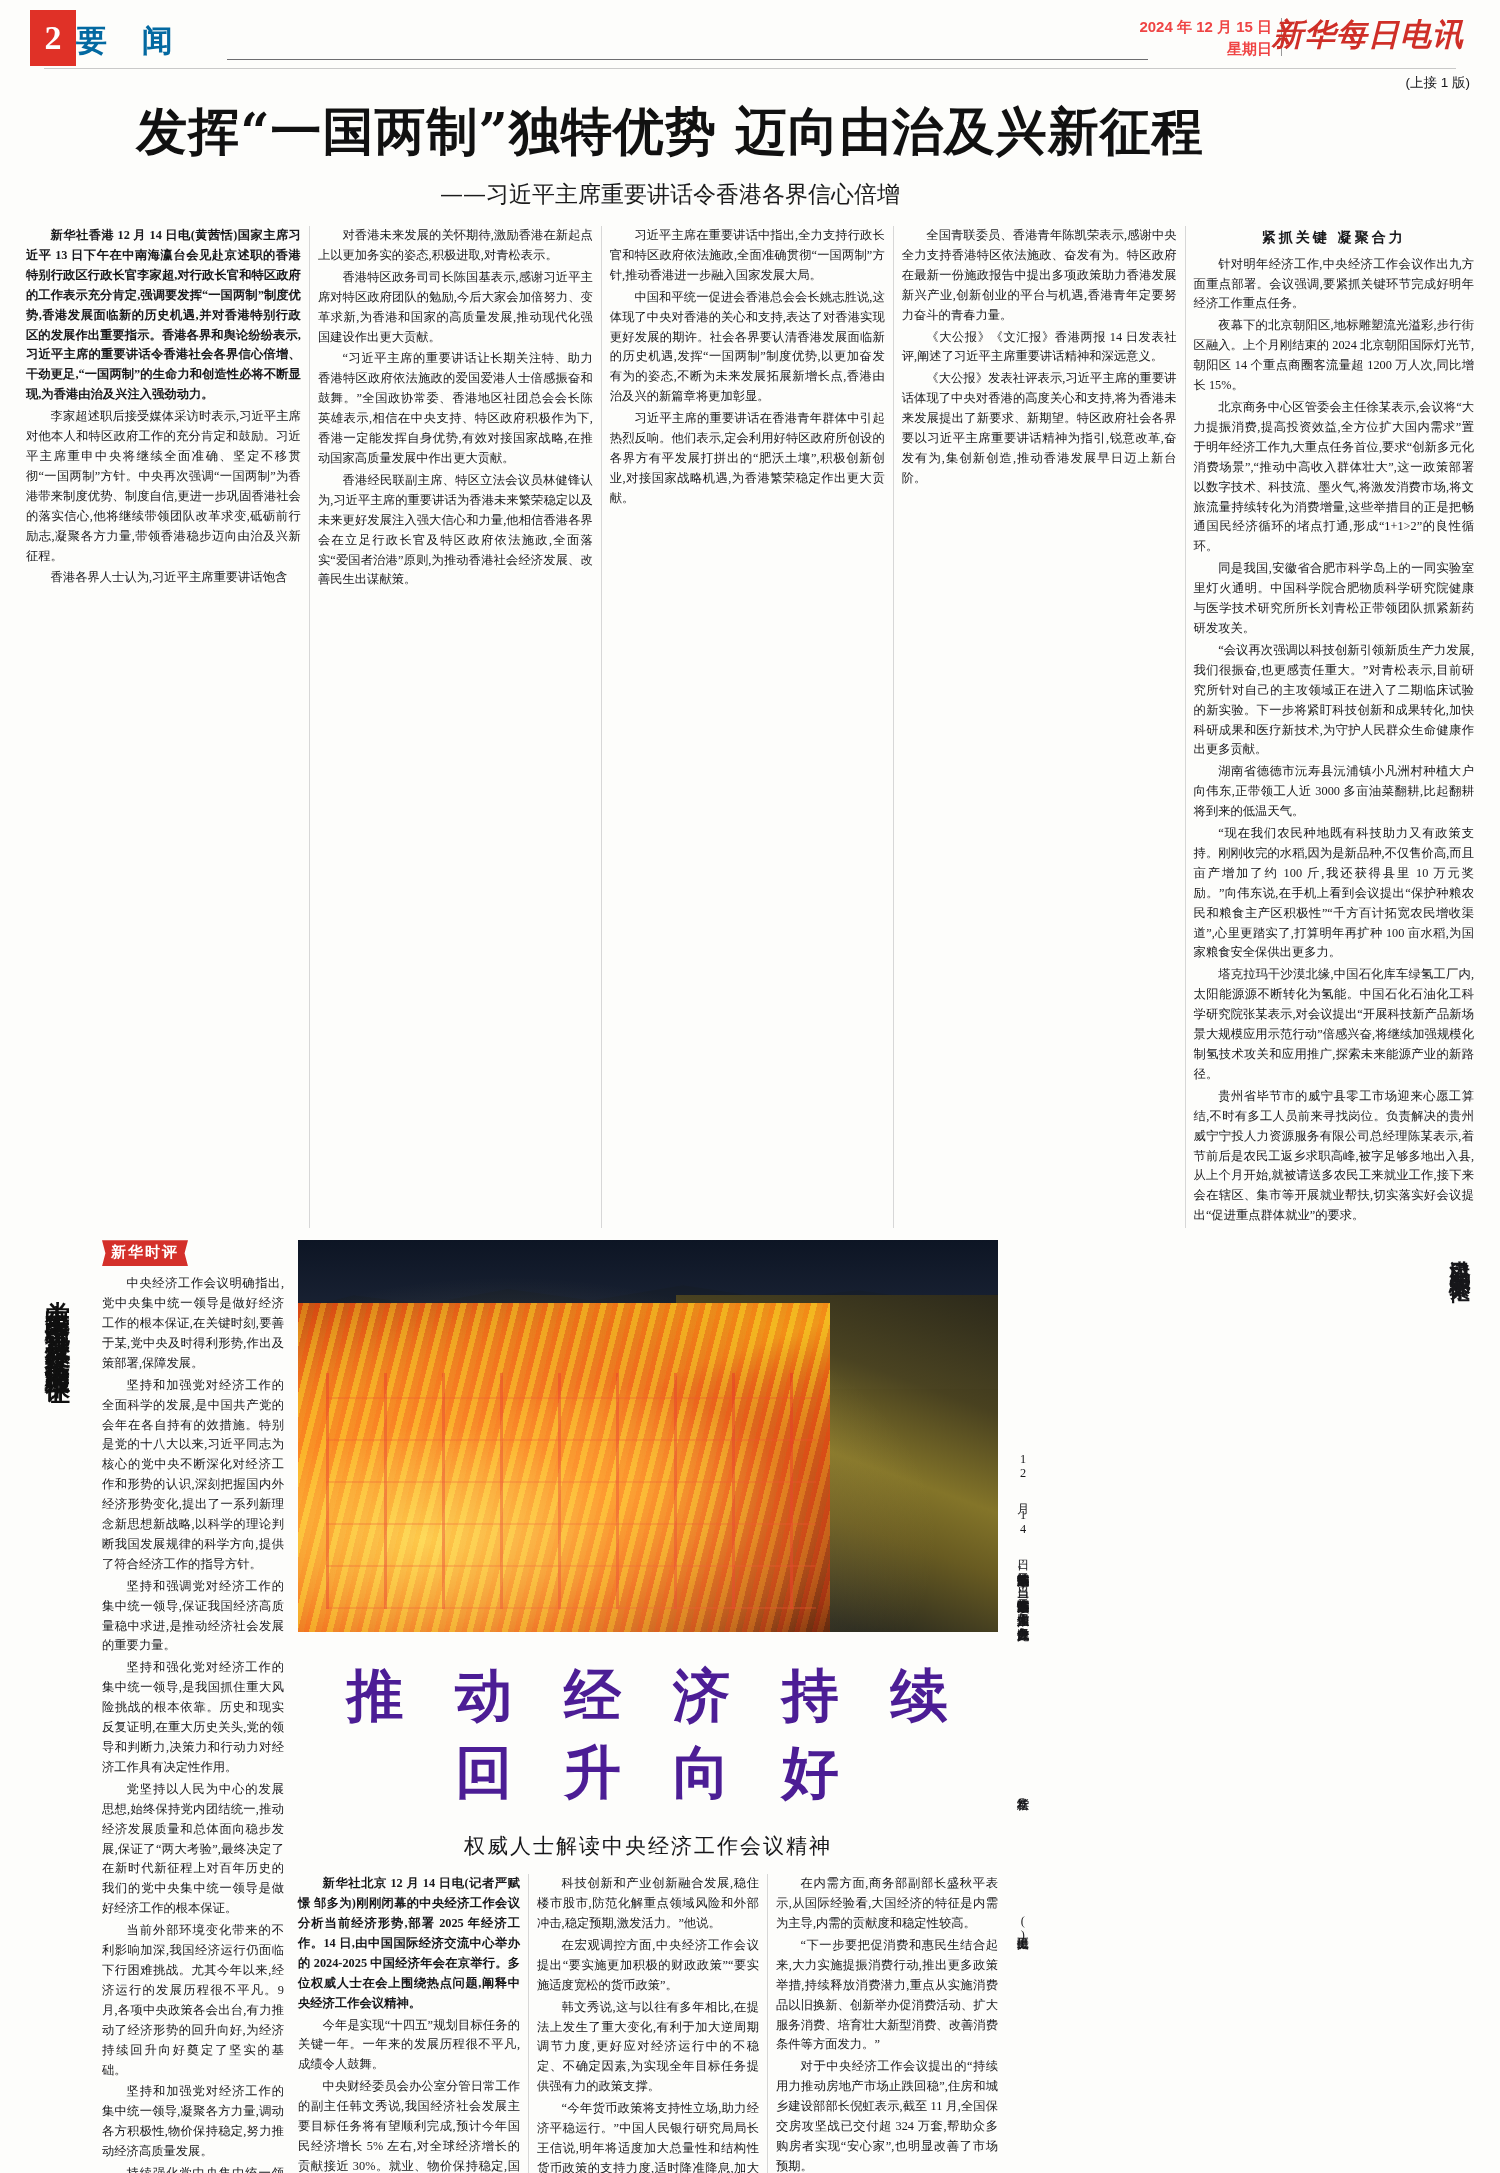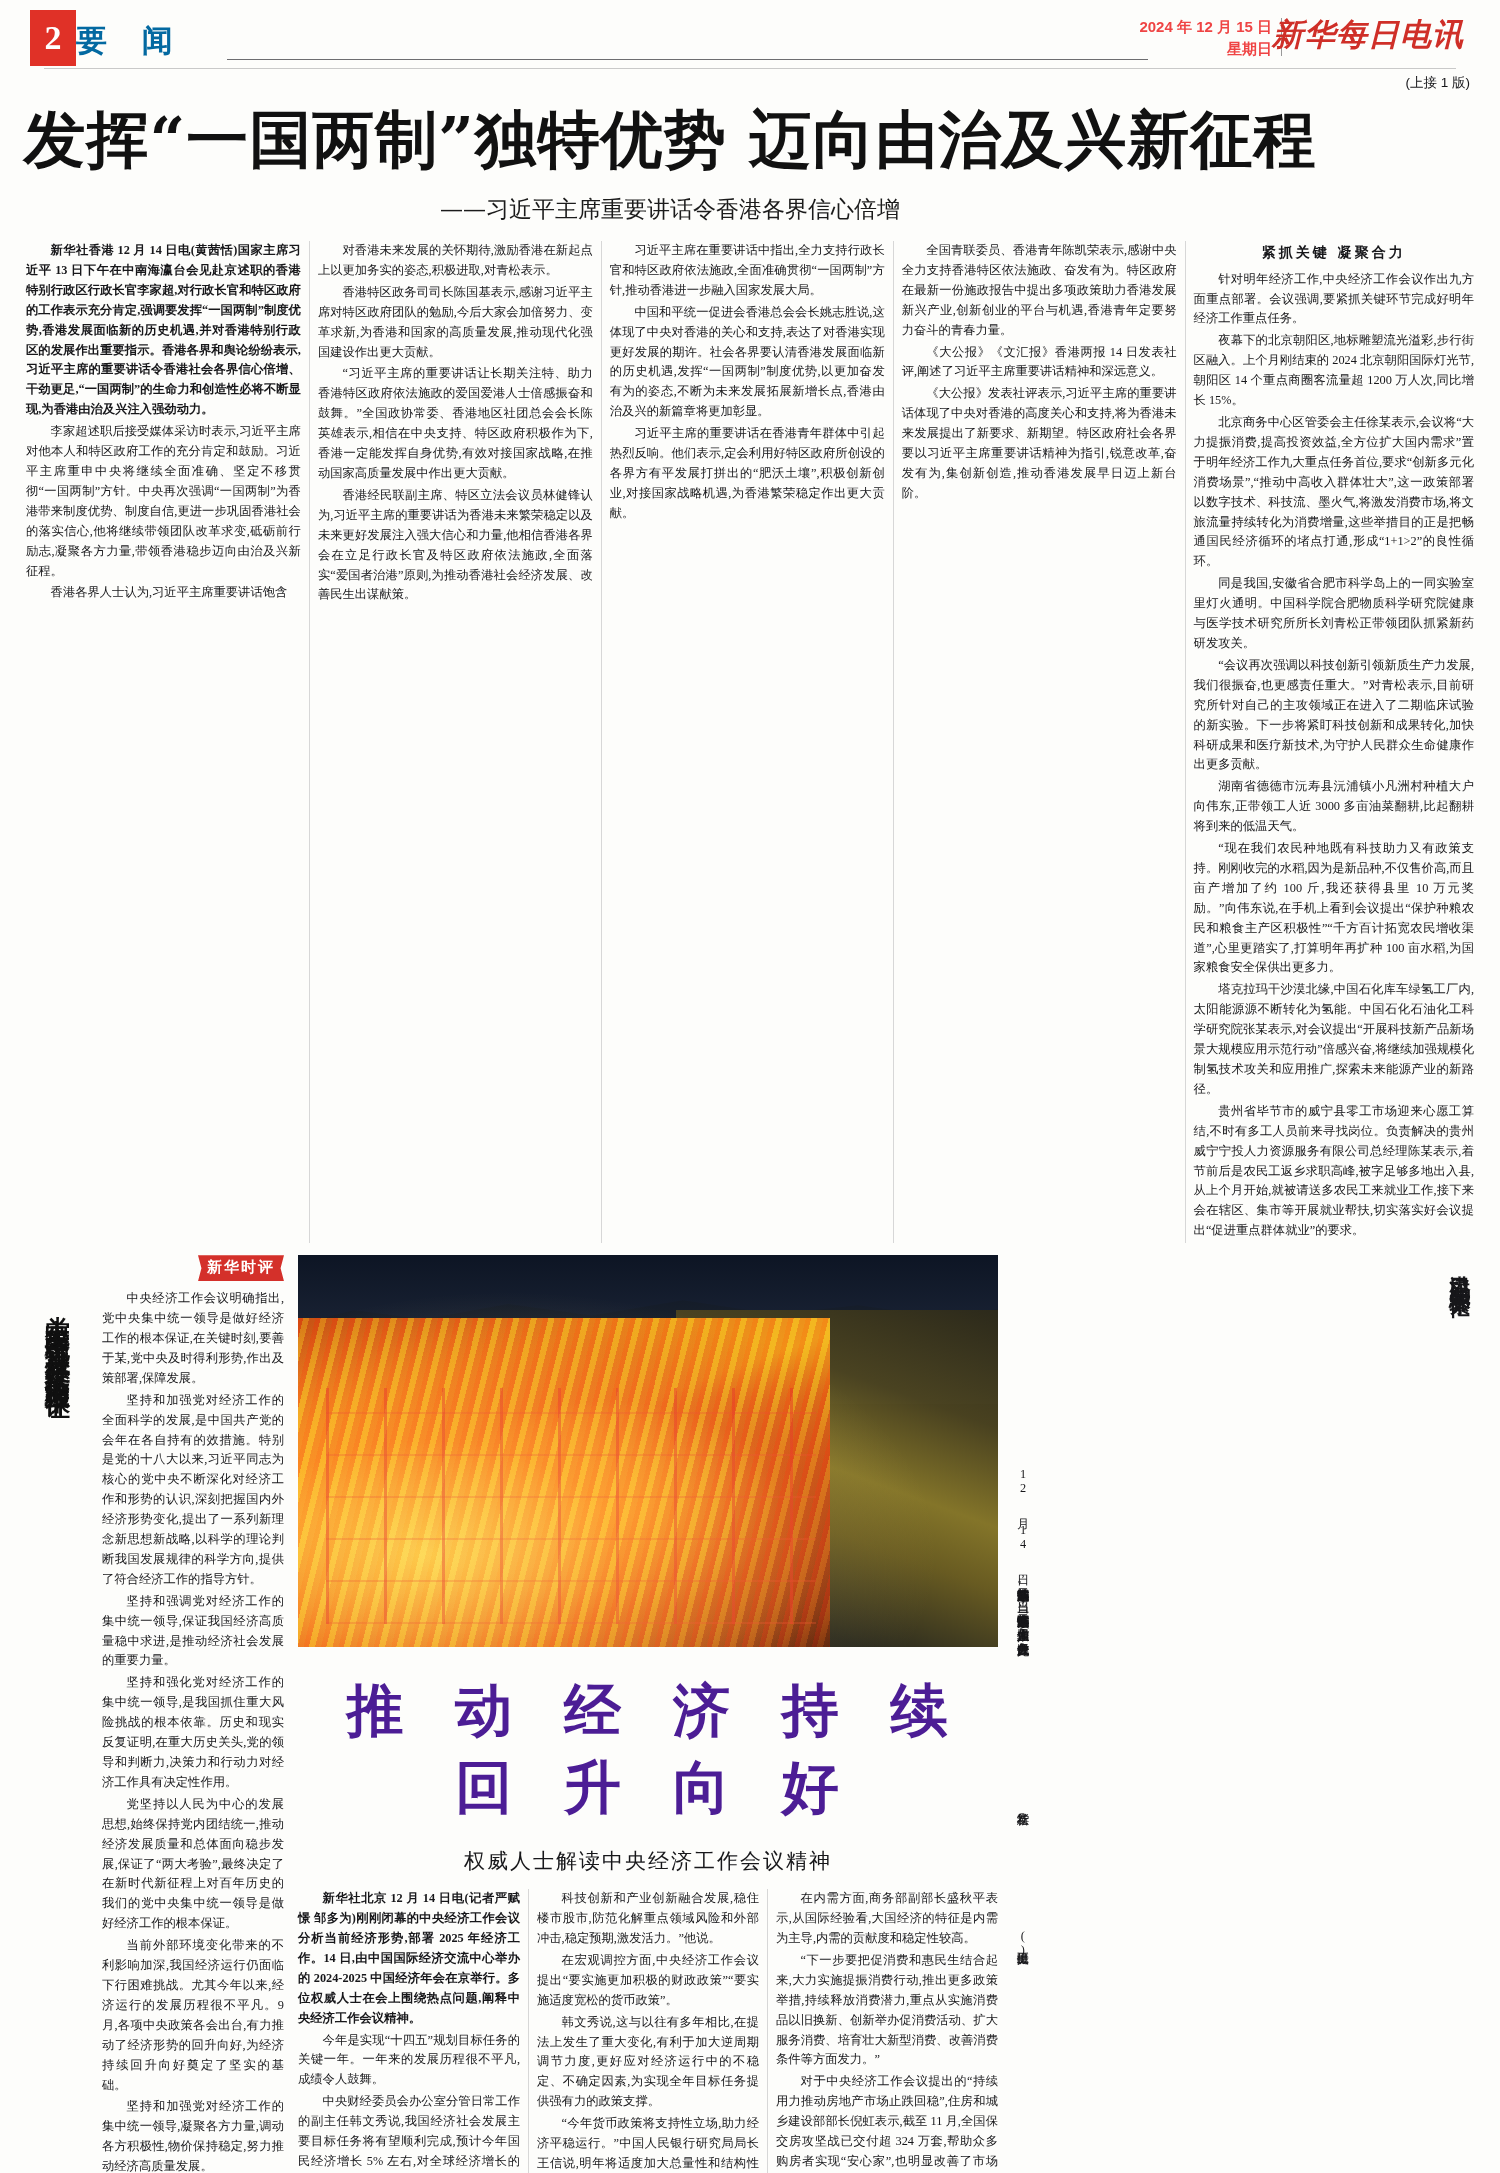--- a/index.html
+++ b/index.html
@@ -42,21 +42,21 @@
     font-size:31px; font-weight:bold; color:#cf2f28;
     font-family:"DejaVu Serif",serif; letter-spacing:1px;
     font-style:italic;
   }
   .mast-bottomrule { position:absolute; left:22px; right:22px; top:68px; border-bottom:1px solid #c9c9c9; }
 
   
   .headline-zone { position:relative; padding-top:6px; }
   .jump-note { position:absolute; right:8px; top:2px; font-size:13.5px; font-family:"Liberation Sans",sans-serif;}
   .main-headline {
-    text-align:center; font-size:62px; font-weight:bold;
+    text-align:center; font-size:51px; font-weight:bold;
     letter-spacing:1px; margin:20px 0 0 0; color:#111;
     font-family:"DejaVu Serif",serif;
     padding-right:160px;
   }
   .sub-headline {
     text-align:center; font-size:23px; margin:12px 0 0 0; color:#1b1b1b;
     font-family:"DejaVu Serif",serif; padding-right:160px; font-weight:500;
   }
 
   
@@ -83,21 +83,21 @@
 
   .vert-title-wrap { position:relative; }
   .vert-title {
     writing-mode:vertical-rl; text-orientation:upright;
     font-size:25px; font-weight:bold; letter-spacing:4px;
     line-height:1.28; height:690px; margin:40px auto 0 auto;
     font-family:"DejaVu Serif",serif; color:#101010;
   }
 
   .shiping-banner {
-    display:flex; align-items:center; gap:6px; margin-bottom:8px;justify-content:flex-end;
+    display:flex; align-items:center; gap:6px; margin-bottom:8px;
   }
   .shiping-flag {
     background:#d4302a; color:#fff; font-size:15px; font-weight:bold;
     padding:3px 9px 4px 9px; letter-spacing:2px;
     font-family:"DejaVu Serif",serif;
     clip-path:polygon(0 0,100% 0,96% 50%,100% 100%,0 100%,4% 50%);
   }
   .shiping-col { font-size:12.3px; line-height:1.62; text-align:justify; }
   .shiping-col p { margin:0 0 2px 0; text-indent:2em; }
 

